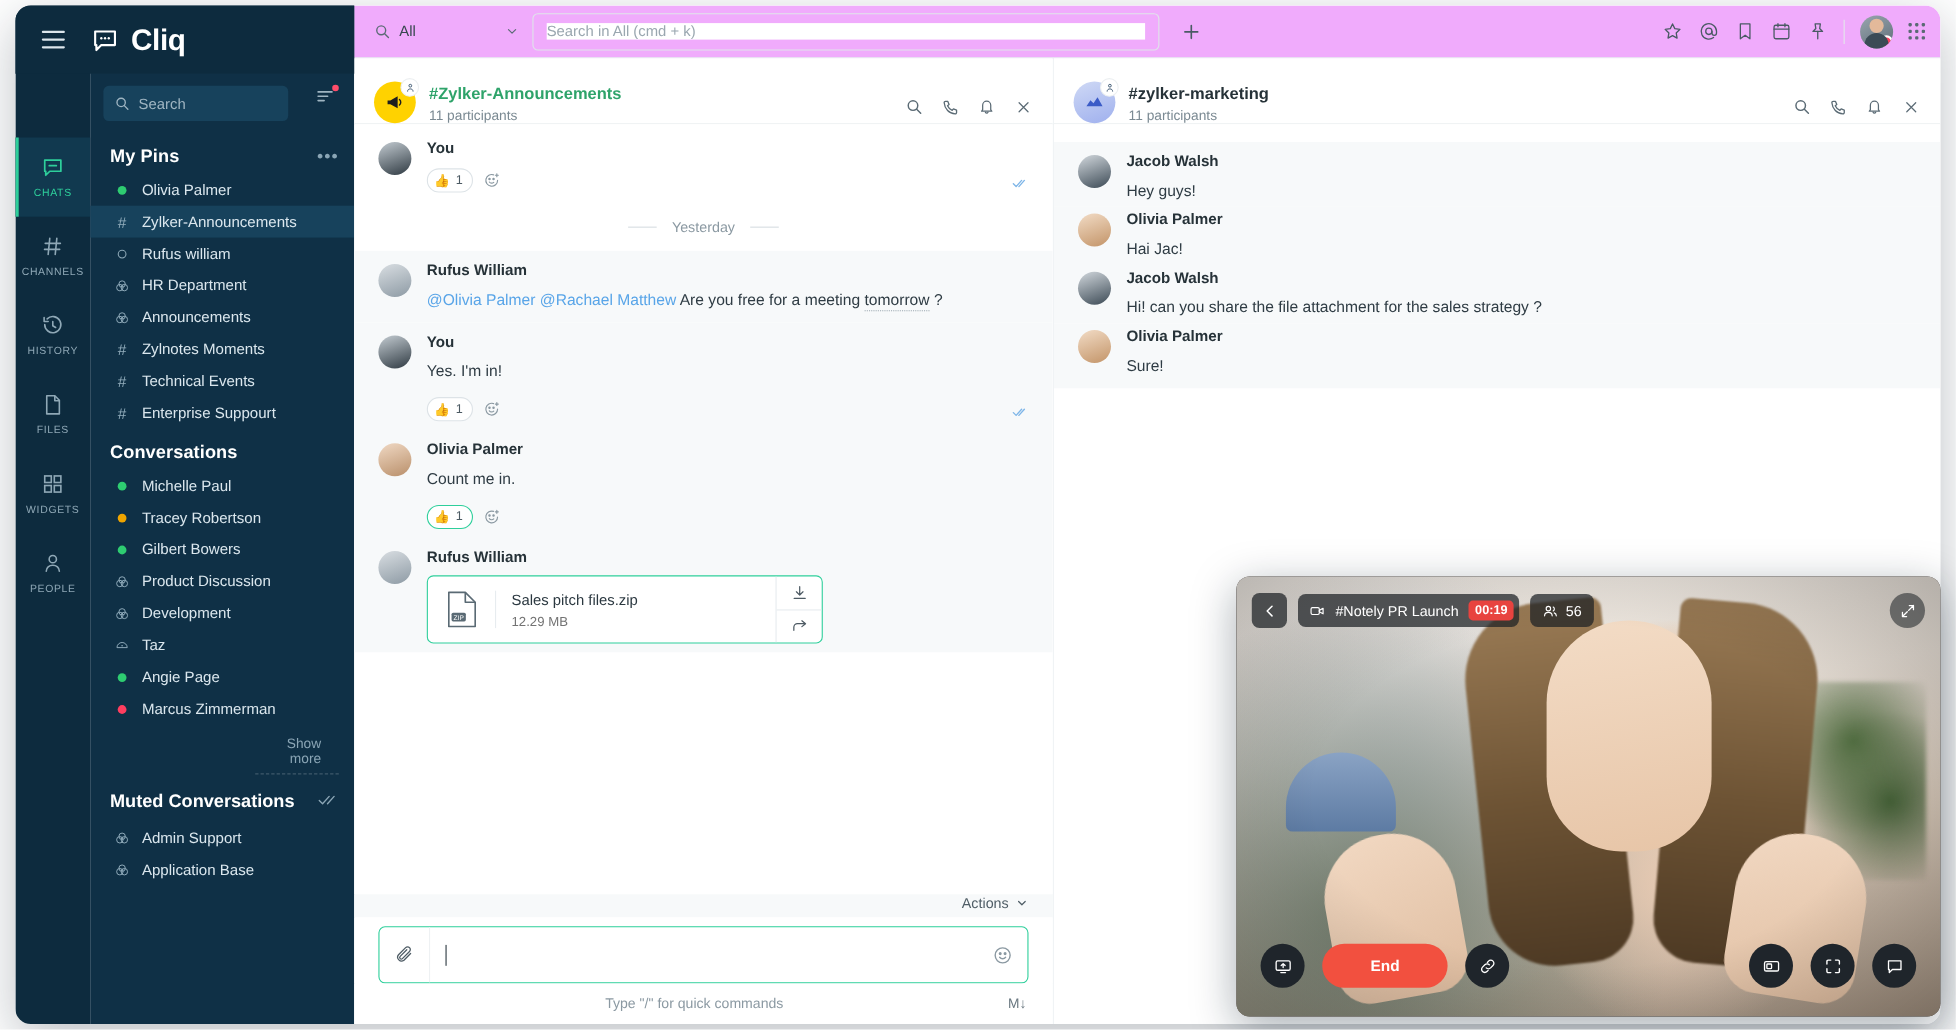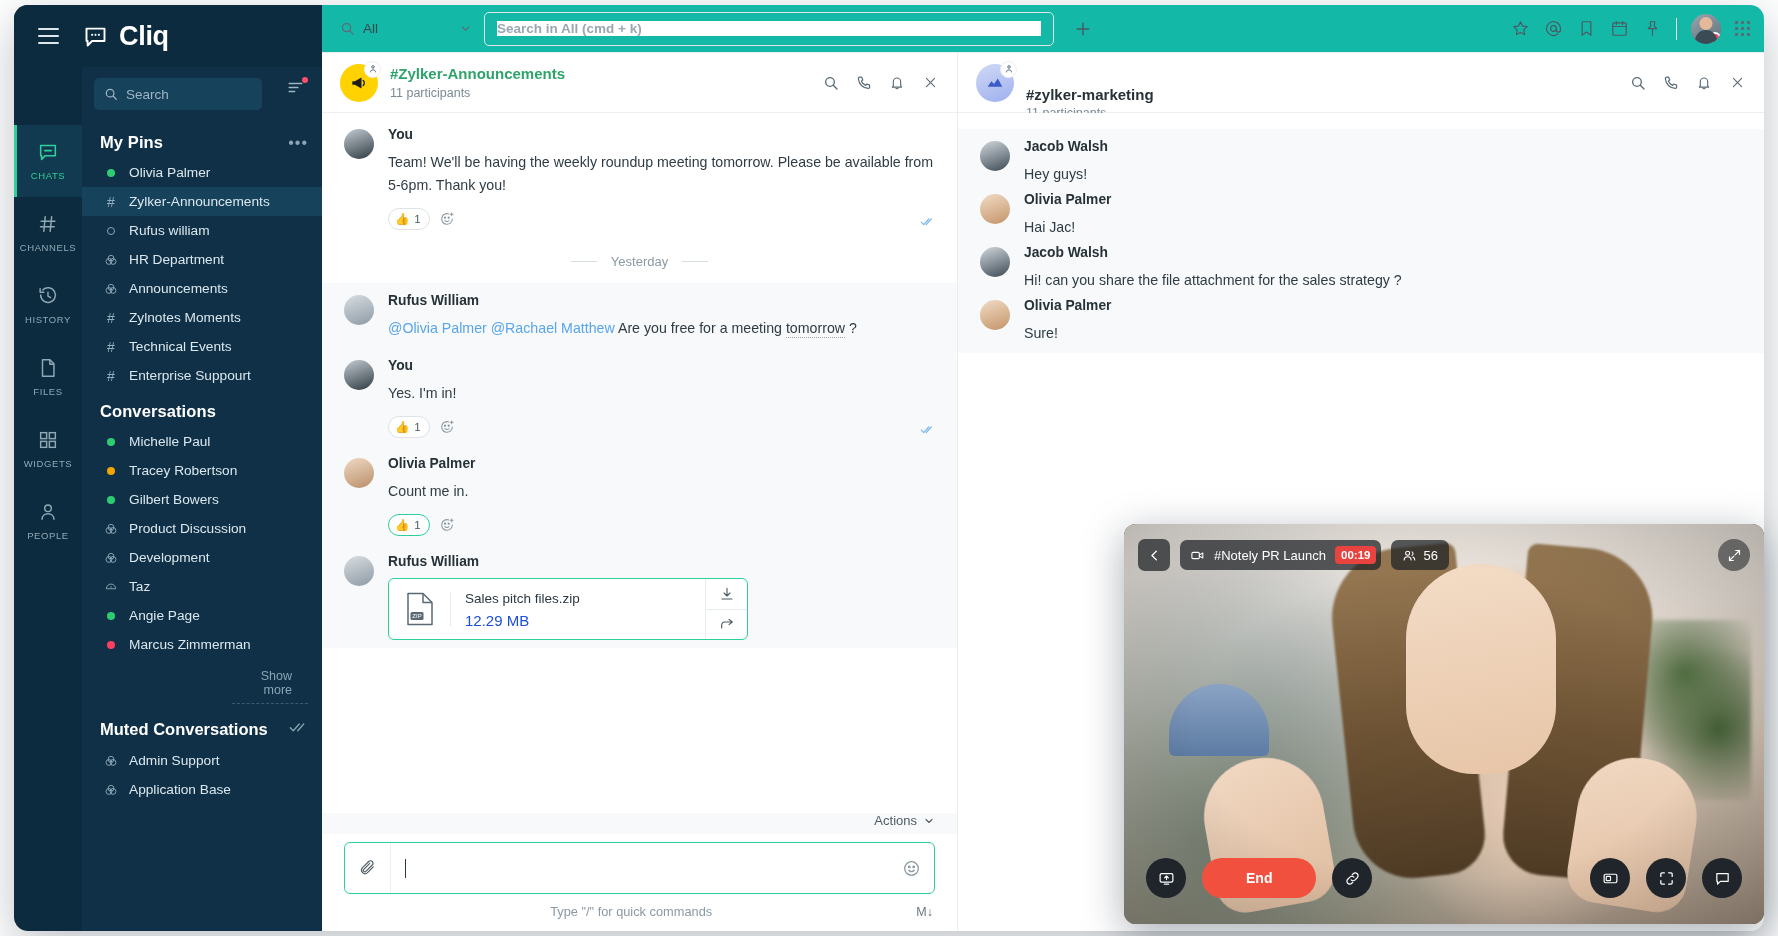--- a/index.html
+++ b/index.html
@@ -150,41 +150,40 @@
   .main {
     flex: 1; display: flex; flex-direction: column;
     background: #fff; min-width: 0;
   }
   .topbar {
     height: 48px; flex: none;
     display: flex; align-items: center;
     gap: 0px;
     padding: 0 12px 0 8px;
     border-bottom: 1px solid #e9edf0;
-    background: #14b8a6;
+    background: #f0abfc;
   }
   .scope {
     display: flex; align-items: center; gap: 8px;
     height: 32px; padding: 0 8px 0 10px;
     border-radius: 5px; cursor: pointer;
     min-width: 150px;
   }
   .scope .sc-label { font-size: 13.5px; color: #37474f; flex: 1; }
   .searchwrap {
     flex: 1; max-width: 570px;
     height: 34px;
     border: 1px solid #dfe5e9; border-radius: 5px;
     display: flex; align-items: center; padding: 0 12px;
     margin-left: 4px;
   }
   .searchwrap input {
     border: none; outline: none; width: 100%;
     font-size: 13.5px; color: #37474f;
     font-family: "Liberation Sans", sans-serif;
-    font-weight: bold;
   }
   .searchwrap input::placeholder { color: #9aa7b0; }
   .plusbtn {
     width: 34px; height: 34px; margin-left: 12px;
     display: flex; align-items: center; justify-content: center;
     border-radius: 5px; cursor: pointer; color: #4a5a64;
   }
   .top-right {
     margin-left: auto; display: flex; align-items: center; gap: 14px;
     padding-right: 2px;
@@ -219,21 +218,21 @@
   
   .panes { flex: 1; display: flex; min-height: 0; }
   .pane {
     display: flex; flex-direction: column;
     min-width: 0; position: relative;
   }
   .pane.left  { flex: 0 0 636px; border-right: 1px solid #e9edf0; }
   .pane.right { flex: 1; }
   .pane-head {
     height: 60px; flex: none;
-    display: flex; align-items: center; gap: 12px;
+    display: flex; align-items: flex-end; gap: 12px;
     padding: 0 12px 0 18px;
     border-bottom: 1px solid #edf0f2;
     background: #fff;
   }
   .ch-avatar {
     width: 38px; height: 38px; border-radius: 50%;
     flex: none; position: relative;
     display: flex; align-items: center; justify-content: center;
     font-size: 19px;
   }
@@ -298,21 +297,21 @@
     border: 1px solid #2ecf9b; border-radius: 6px;
     display: flex; align-items: center;
     background: #fff; overflow: hidden;
   }
   .filecard .fico {
     width: 62px; display: flex; align-items: center; justify-content: center;
     flex: none; border-right: 1px solid #e7ecef; height: 34px;
   }
   .filecard .finfo { flex: 1; padding-left: 14px; min-width: 0; }
   .filecard .fname { font-size: 13.5px; color: #2b3840; line-height: 1.45; }
-  .filecard .fsize { font-size: 15px; color: #1d4ed8; margin-top: 3px; }
+  .filecard .fsize { font-size: 12px; color: #737373; margin-top: 3px; }
   .filecard .facts {
     width: 42px; border-left: 1px solid #e7ecef; height: 100%;
     display: flex; flex-direction: column;
   }
   .filecard .facts div {
     flex: 1; display: flex; align-items: center; justify-content: center;
     color: #4d5a63; cursor: pointer;
   }
   .filecard .facts div:first-child { border-bottom: 1px solid #e7ecef; }
 
@@ -826,21 +825,20 @@
             </span>
           </div>
         </div>
 
         <div class="msgs">
 
           <div class="msg">
             <div class="m-av" style="background:linear-gradient(160deg,#c4ccd2,#2f3a42)"></div>
             <div class="m-body">
               <div class="m-name">You</div>
-              <div class="m-text">Team! We'll be having the weekly roundup meeting tomorrow. Please be available from 5-6pm. Thank you!</div>
               <div class="reacts">
                 <span class="react">
                   <span>👍</span>
                   <span>1</span>
                 </span>
                 <span class="add-react">
                   <svg width="16" height="16" viewBox="0 0 24 24" fill="none" stroke="currentColor" stroke-width="1.6">
                     <path d="M20 12a8 8 0 1 1-5.4-7.6" stroke-linecap="round"></path>
                     <circle cx="9" cy="10" r=".9" fill="currentColor"></circle>
                         <circle cx="14.5" cy="10" r=".9" fill="currentColor"></circle>

